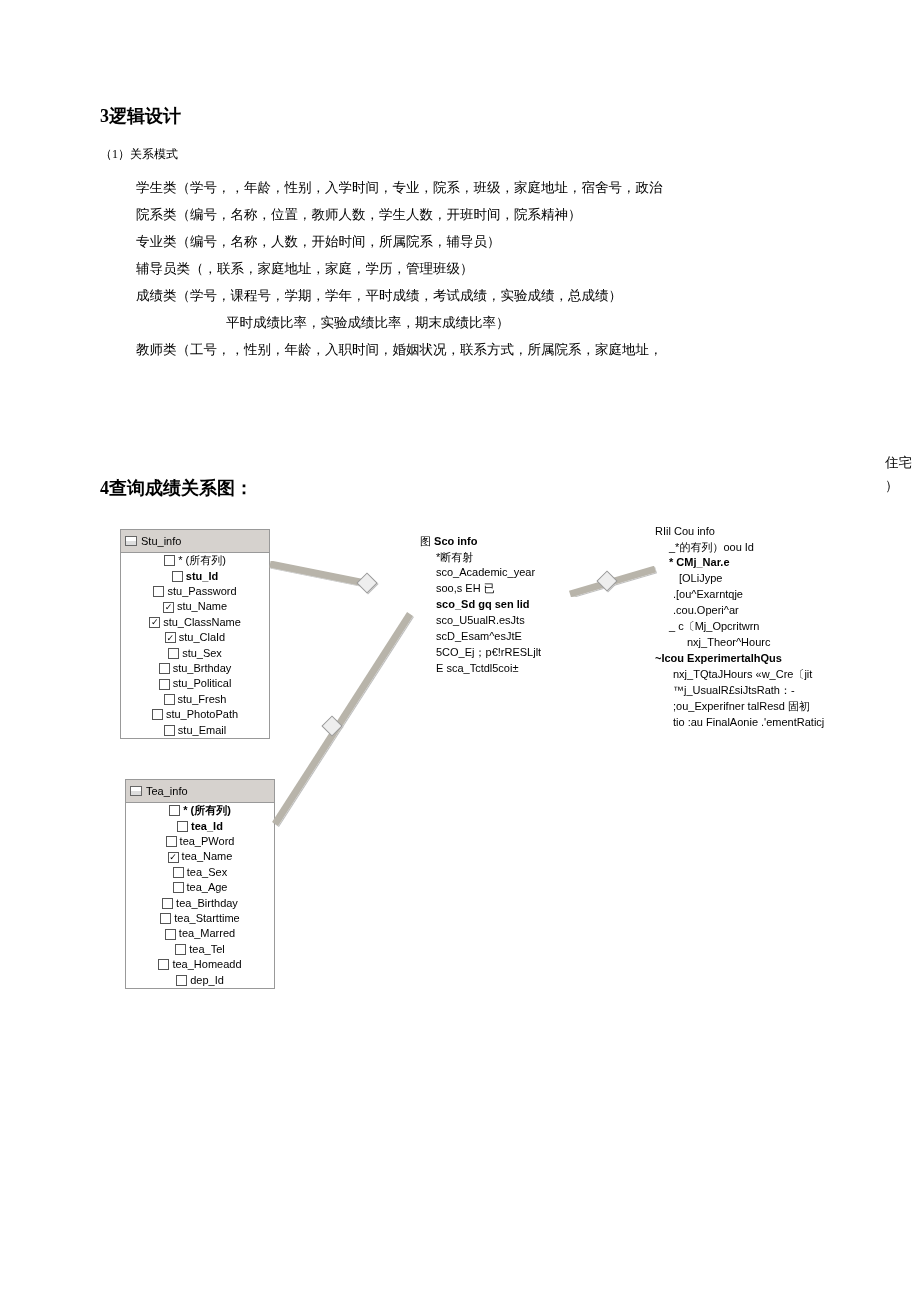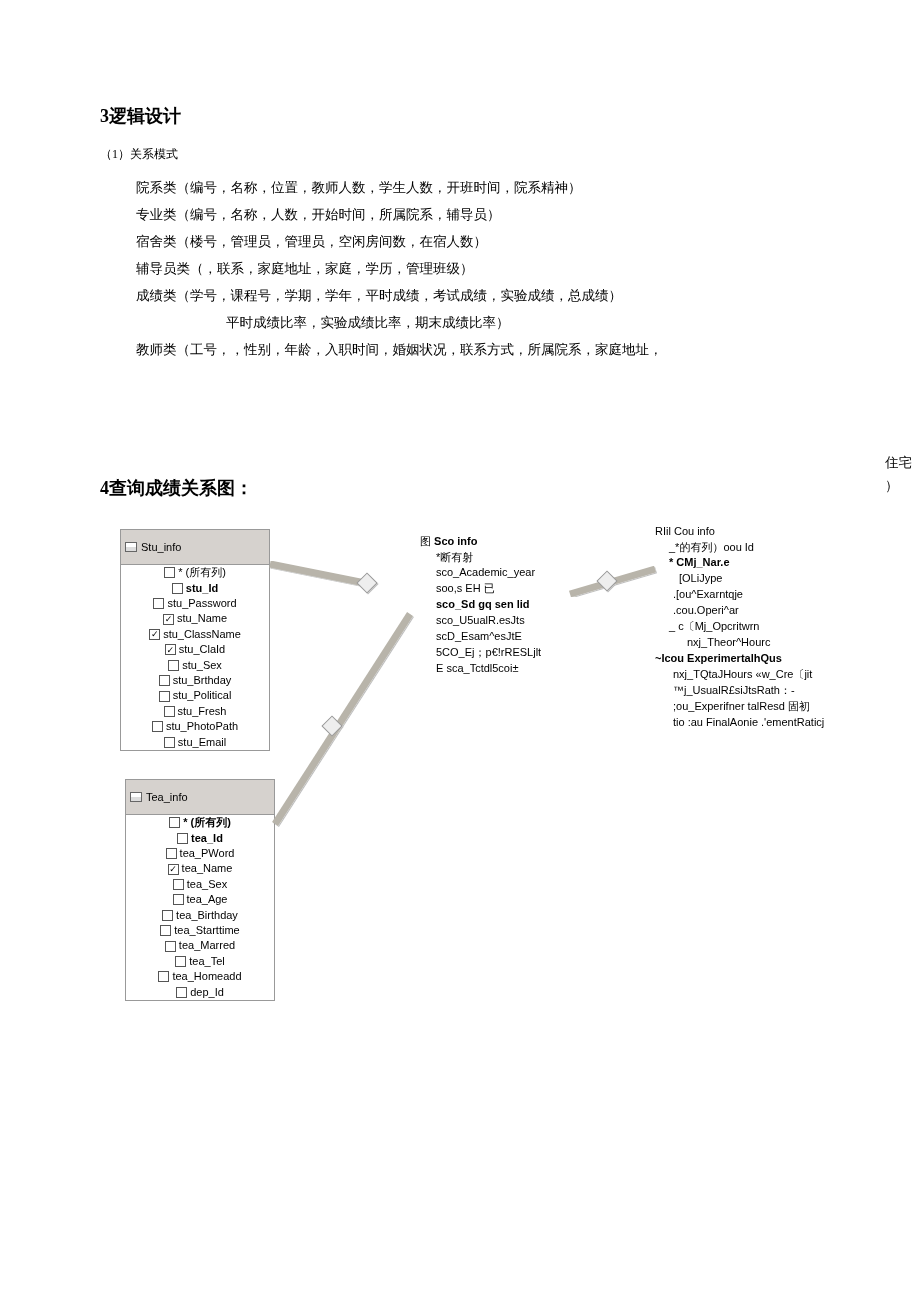--- a/index.html
+++ b/index.html
@@ -48,21 +48,21 @@
       font-size: 11px;
     }
     .db-table {
       position: absolute;
       border: 1px solid #999;
       background: #fff;
       width: 150px;
     }
     .db-title {
       background: #d6d2ce;
-      padding: 8px 4px;
+      padding: 2px 4px;
       font-weight: normal;
       border-bottom: 1px solid #999;
       display: flex;
       align-items: center;
     }
     .db-icon {
       width: 12px; height: 10px;
       border: 1px solid #666;
       margin-right: 4px;
       background: linear-gradient(#fff 50%, #ddd 50%);
@@ -98,23 +98,23 @@
       overflow: visible;
       pointer-events: none;
     }
   </style>
 </head>
 <body>
 
 <h2>3逻辑设计</h2>
 <h3>（1）关系模式</h3>
 <div class="schema-block">
+  <div>学生类（学号，，年龄，性别，入学时间，专业，院系，班级，家庭地址，宿舍号，政治</div>
   <div>院系类（编号，名称，位置，教师人数，学生人数，开班时间，院系精神）</div>
   <div>专业类（编号，名称，人数，开始时间，所属院系，辅导员）</div>
-  <div>宿舍类（楼号，管理员，管理员，空闲房间数，在宿人数）</div>
   <div>辅导员类（，联系，家庭地址，家庭，学历，管理班级）</div>
   <div>成绩类（学号，课程号，学期，学年，平时成绩，考试成绩，实验成绩，总成绩）</div>
   <div class="schema-indent2">平时成绩比率，实验成绩比率，期末成绩比率）</div>
   <div>教师类（工号，，性别，年龄，入职时间，婚姻状况，联系方式，所属院系，家庭地址，</div>
 </div>
 <div class="far-right-block" style="white-space:pre-line;">住宅
 ）</div>
 
 <h2 style="margin-top:110px;">4查询成绩关系图：</h2>
 

